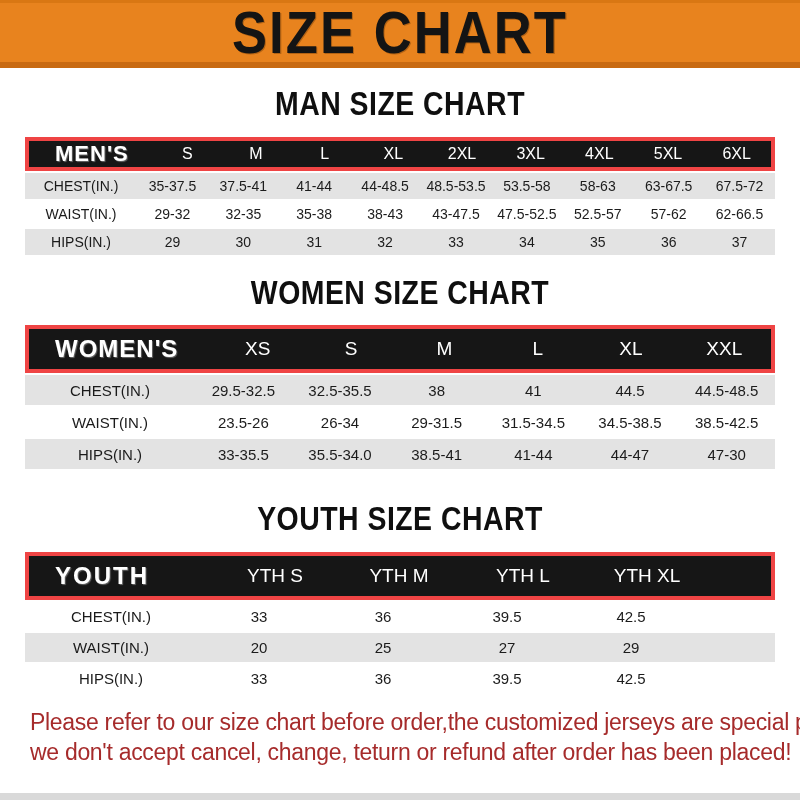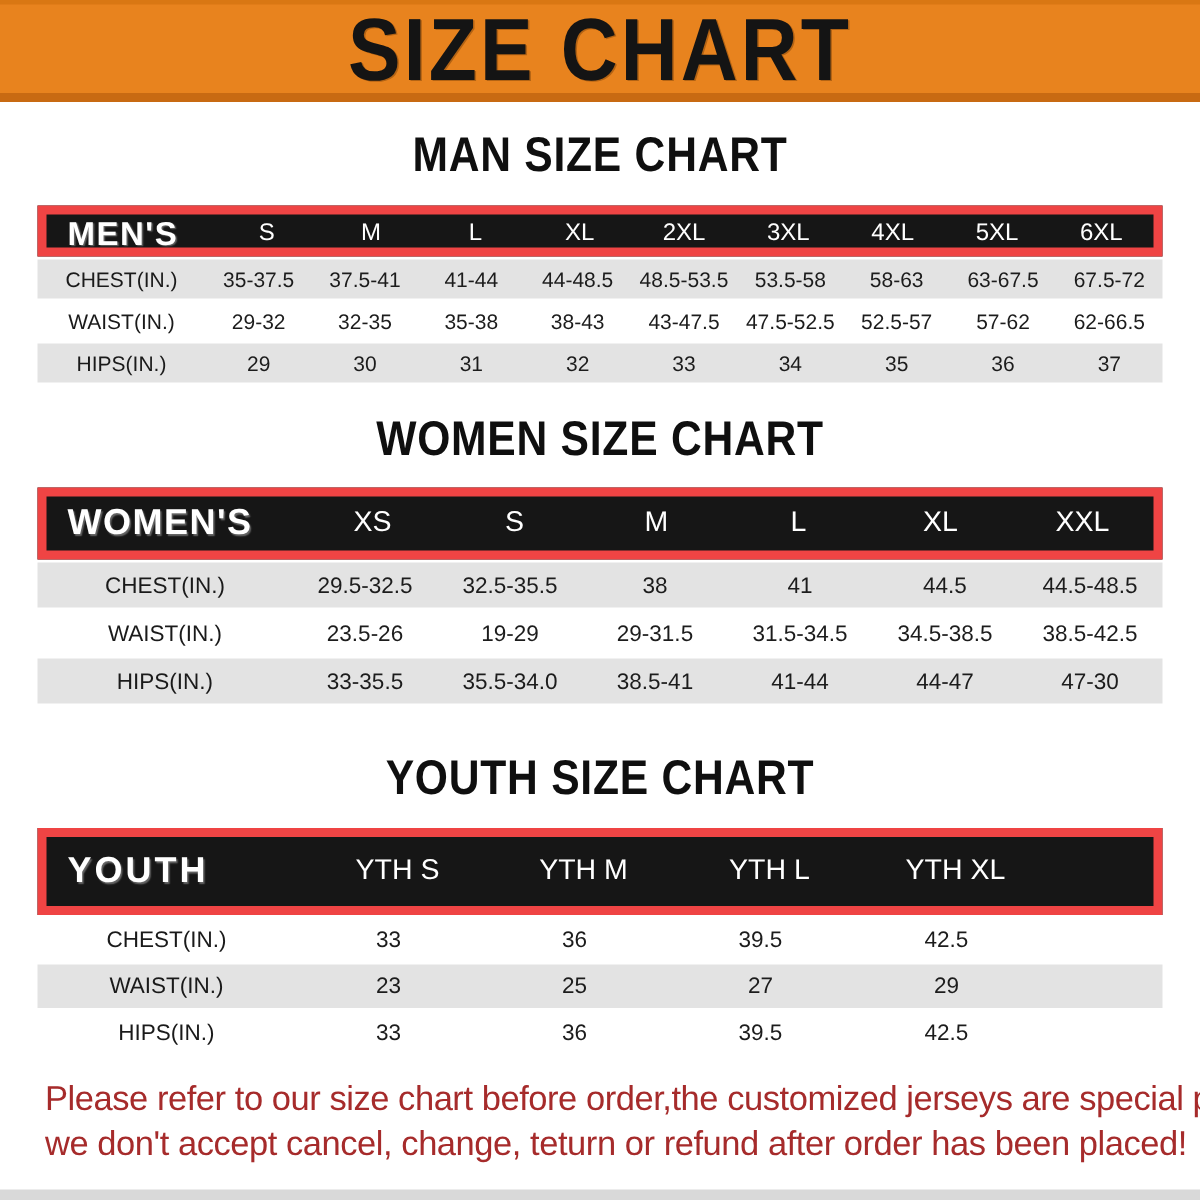--- a/index.html
+++ b/index.html
@@ -37,21 +37,21 @@
     transform: scale(0.98, 1.12);
     white-space: nowrap;
   }
   .h-men   { margin-top: 20px; margin-bottom: 16px; }
   .h-women { margin-top: 22px; margin-bottom: 15px; }
   .h-youth { margin-top: 34px; margin-bottom: 16px; }
   
   .table { width: 750px; margin: 0 auto; }
   .trow { display: grid; align-items: center; }
   .trow + .trow { margin-top: 2px; }
-  .thead { background: #161616; color: #ffffff; border: 6px solid #ef4444; }
+  .thead { background: #161616; color: #ffffff; border: 4px solid #ef4444; padding-left: 12px; }
   .trow.gray  { background: #E3E3E3; }
   .trow.white { background: #ffffff; }
   .cell { text-align: center; color: #1c1c1c; white-space: nowrap; }
   .thead .cell { color: #ffffff; }
   .label-cell {
     text-align: left; padding-left: 14px;
     font-weight: 800; letter-spacing: 1px;
     text-shadow: 1px 1px 1px rgba(255,255,255,.35);
   }
   .row-label { font-size: 15px; color: #1a1a1a; }
@@ -65,21 +65,21 @@
   .men .row-label, .men .value { font-size: 14px; }
   
   .women .trow { grid-template-columns: 170px repeat(6, 1fr); }
   .women .thead { height: 48px; }
   .women .label-cell { font-size: 24px; }
   .women .head-cell { font-size: 19px; }
   .women .gray, .women .white { height: 30px; }
   .women .value { font-size: 15px; }
   
   .youth .trow { grid-template-columns: 172px repeat(4, 124px) 1fr; }
-  .youth .thead { height: 58px; }
+  .youth .thead { height: 48px; }
   .youth .label-cell { font-size: 24px; letter-spacing: 2px; }
   .youth .head-cell { font-size: 19px; }
   .youth .gray, .youth .white { height: 29px; }
   .youth .value { font-size: 15px; }
   
   .footer {
     margin-top: 14px;
     padding-left: 30px;
     color: #A62B2B;
     font-size: 23px;
@@ -171,21 +171,21 @@
         <div class="cell value">29.5-32.5</div>
         <div class="cell value">32.5-35.5</div>
         <div class="cell value">38</div>
         <div class="cell value">41</div>
         <div class="cell value">44.5</div>
         <div class="cell value">44.5-48.5</div>
       </div>
       <div class="trow white">
         <div class="cell row-label">WAIST(IN.)</div>
         <div class="cell value">23.5-26</div>
-        <div class="cell value">19-29</div>
+        <div class="cell value">26-34</div>
         <div class="cell value">29-31.5</div>
         <div class="cell value">31.5-34.5</div>
         <div class="cell value">34.5-38.5</div>
         <div class="cell value">38.5-42.5</div>
       </div>
       <div class="trow gray">
         <div class="cell row-label">HIPS(IN.)</div>
         <div class="cell value">33-35.5</div>
         <div class="cell value">35.5-34.0</div>
         <div class="cell value">38.5-41</div>
@@ -210,21 +210,21 @@
       <div class="trow white">
         <div class="cell row-label">CHEST(IN.)</div>
         <div class="cell value">33</div>
         <div class="cell value">36</div>
         <div class="cell value">39.5</div>
         <div class="cell value">42.5</div>
         <div class="cell spacer"></div>
       </div>
       <div class="trow gray">
         <div class="cell row-label">WAIST(IN.)</div>
-        <div class="cell value">23</div>
+        <div class="cell value">20</div>
         <div class="cell value">25</div>
         <div class="cell value">27</div>
         <div class="cell value">29</div>
         <div class="cell spacer"></div>
       </div>
       <div class="trow white">
         <div class="cell row-label">HIPS(IN.)</div>
         <div class="cell value">33</div>
         <div class="cell value">36</div>
         <div class="cell value">39.5</div>

